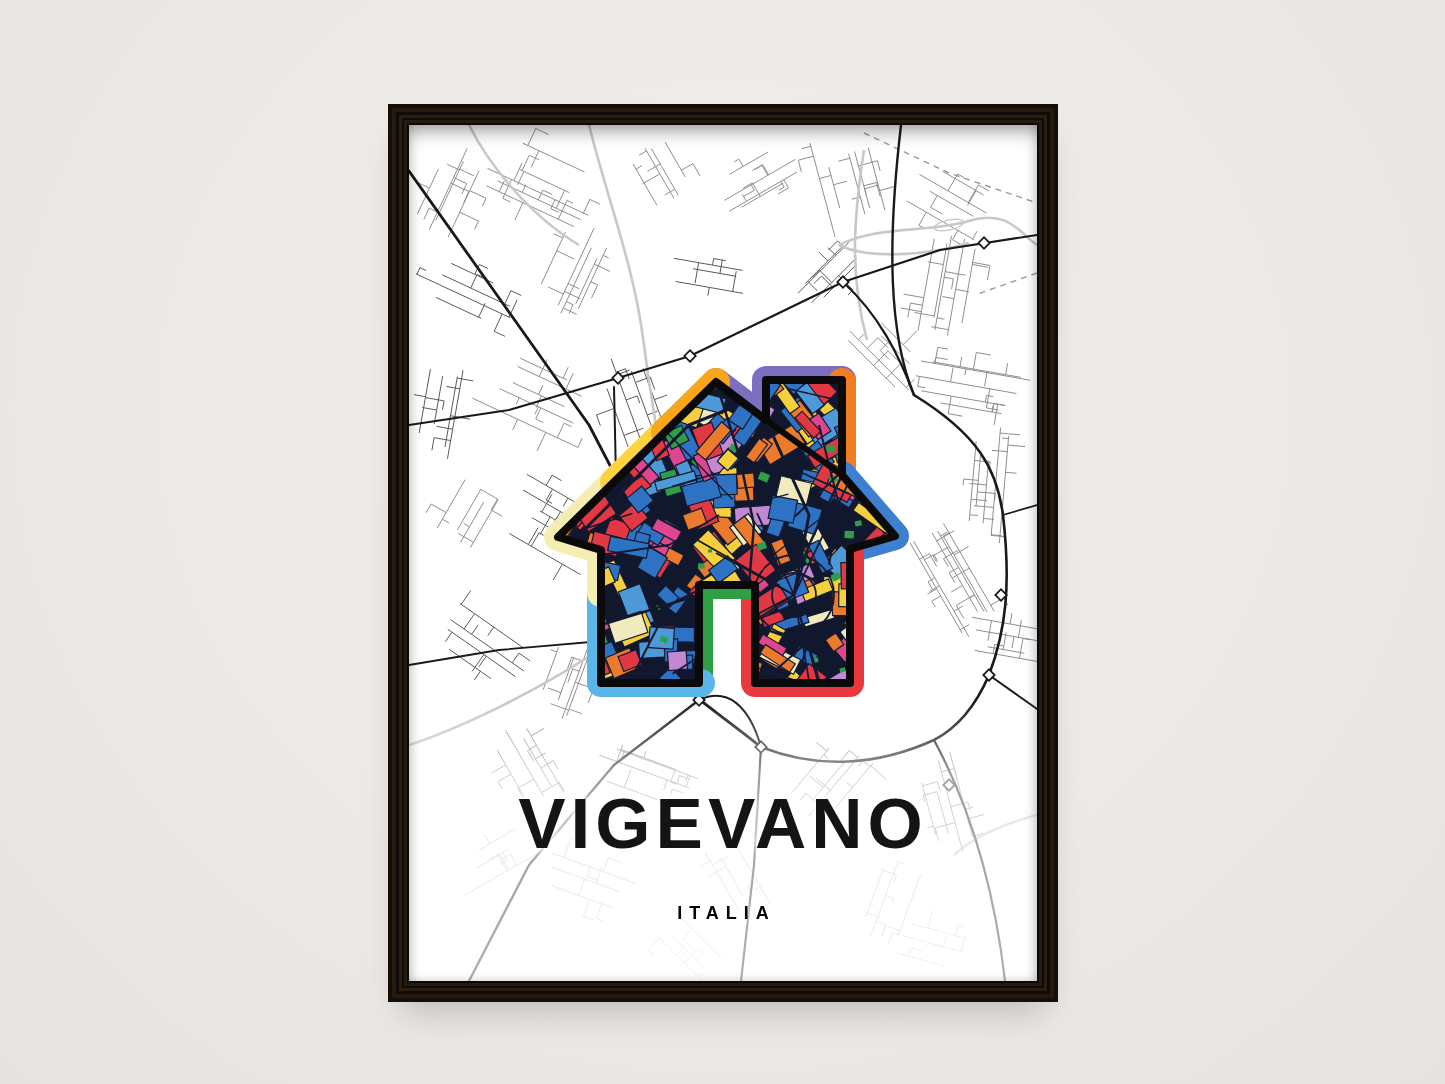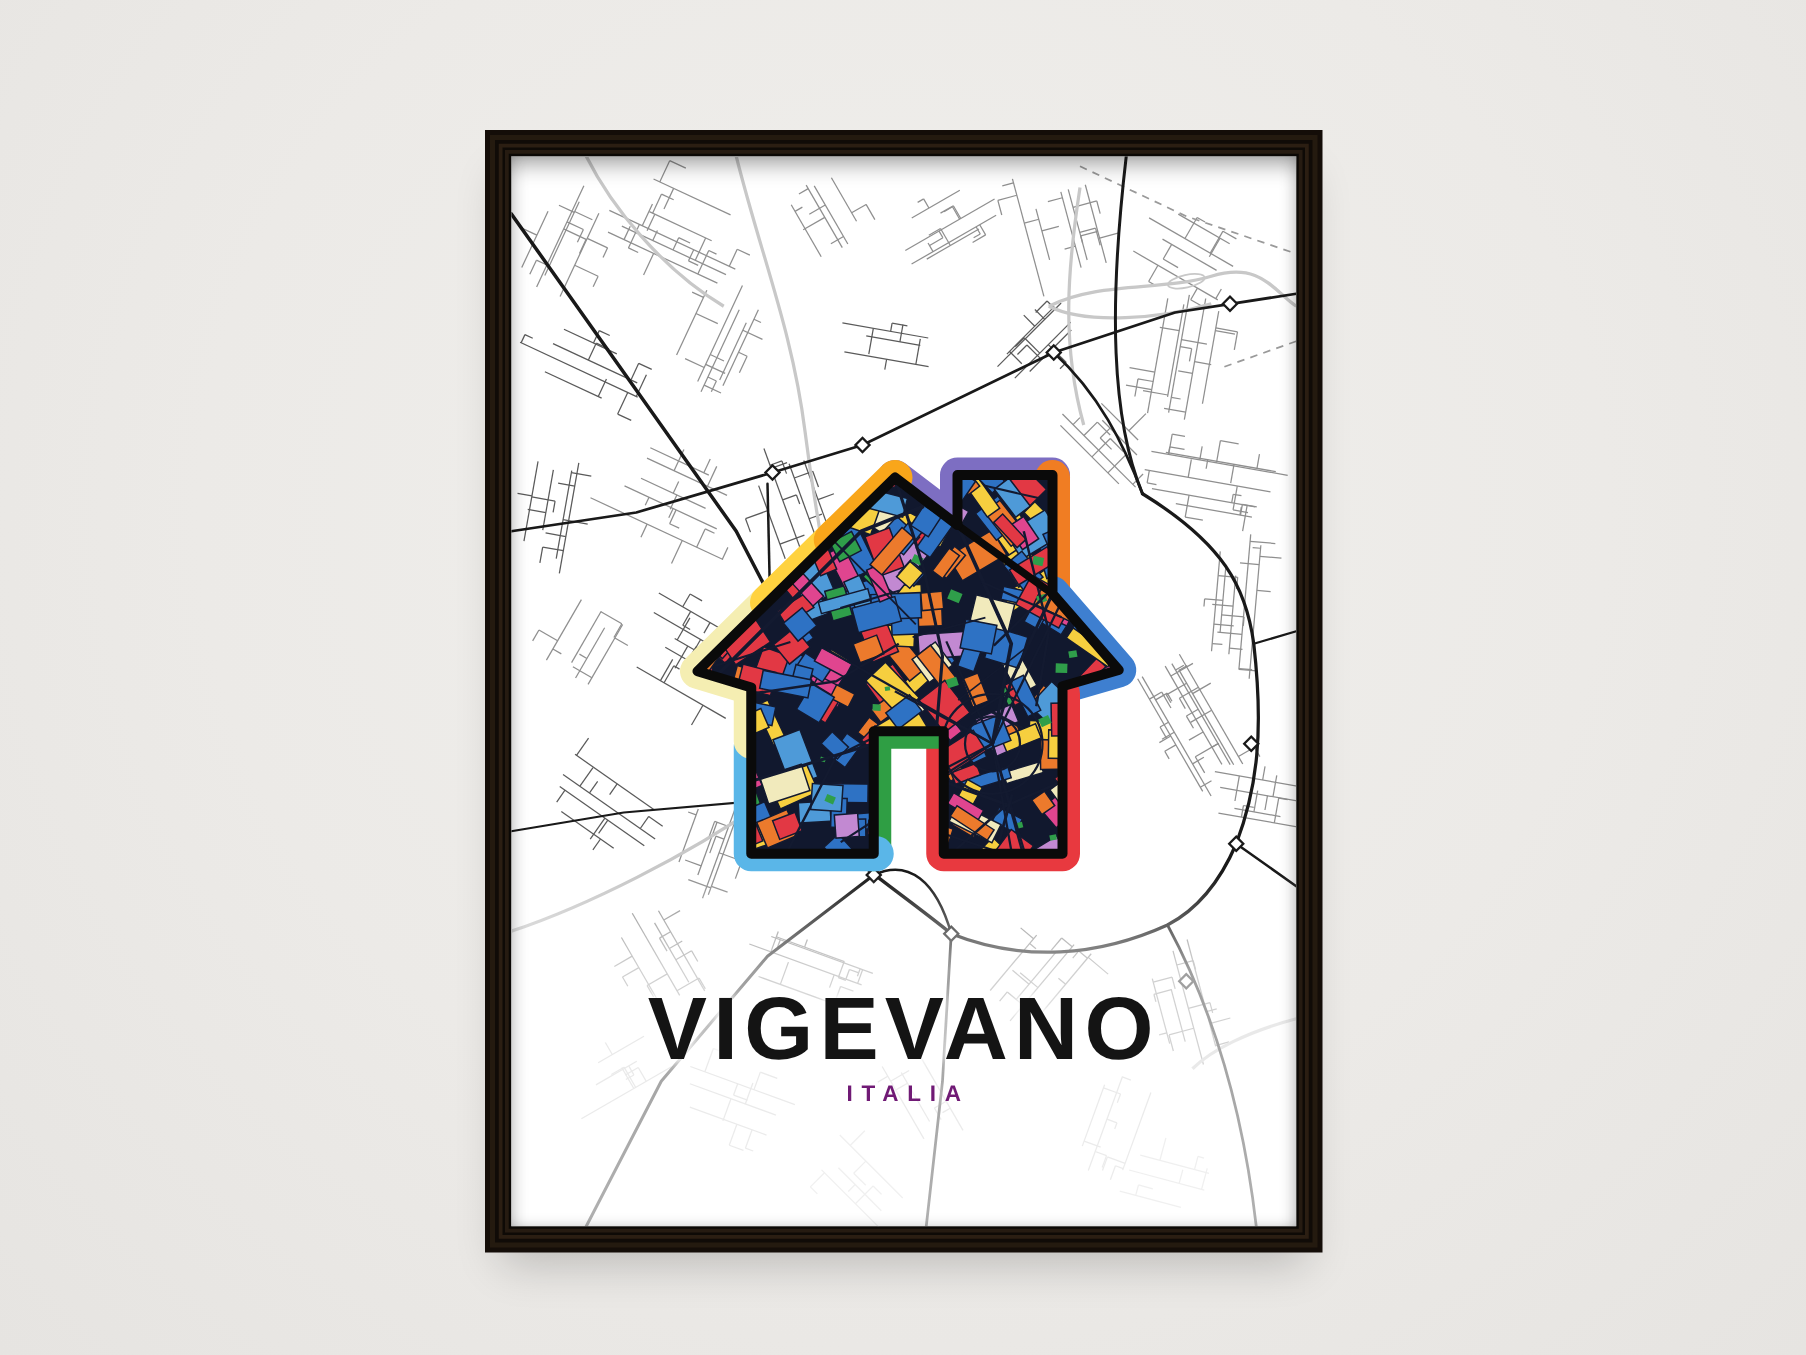--- a/index.html
+++ b/index.html
@@ -50,22 +50,22 @@
       rgba(255,255,255,0.58) 76%,
       rgba(255,255,255,0.66) 100%);
   }
   .poster-text{position:absolute;left:0;width:100%;text-align:center;z-index:4;}
   .title{
     top:663px;font-size:71px;line-height:72px;font-weight:700;
     letter-spacing:5px;color:#141414;
     text-shadow:0 0 6px #fff,0 0 12px #fff,0 0 18px #fff;
   }
   .subtitle{
-    top:740px;font-size:18px;line-height:20px;font-weight:700;
-    letter-spacing:7px;color:#701a75;text-indent:7px;
+    top:778px;font-size:18px;line-height:20px;font-weight:700;
+    letter-spacing:7px;color:#000000;text-indent:7px;
     text-shadow:0 0 6px #fff,0 0 10px #fff;
   }
   .coords{
     top:790px;font-size:13px;line-height:16px;font-weight:700;
     letter-spacing:2.5px;color:#222;
     text-shadow:0 0 6px #fff,0 0 10px #fff;
   }
   .attribution{
     top:831px;font-size:9px;line-height:12px;font-weight:400;
     letter-spacing:0.4px;color:#c7c2bd;

